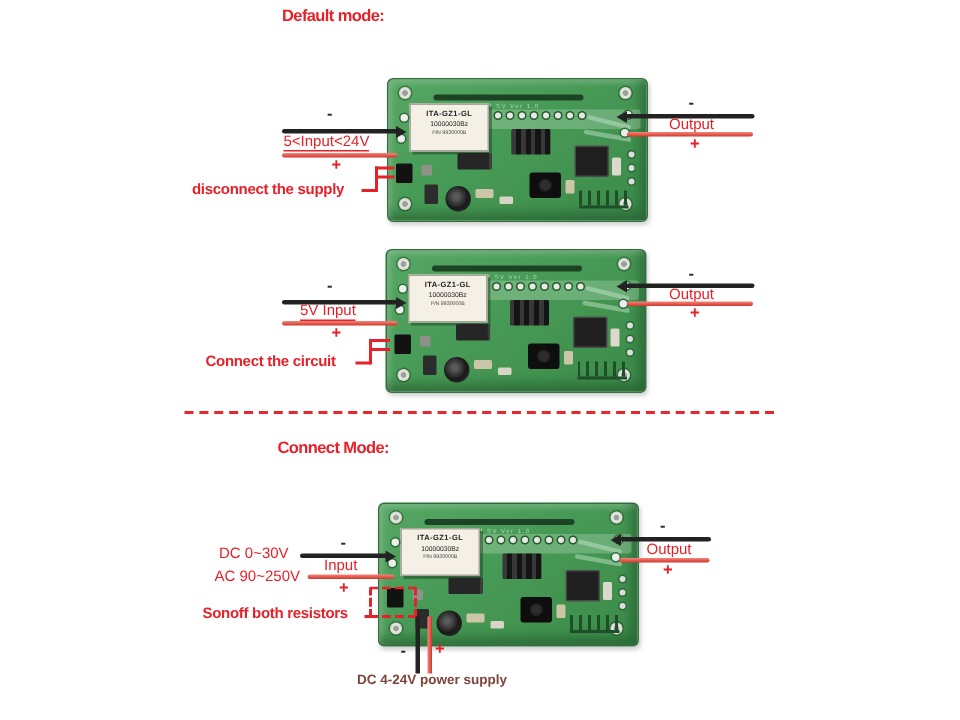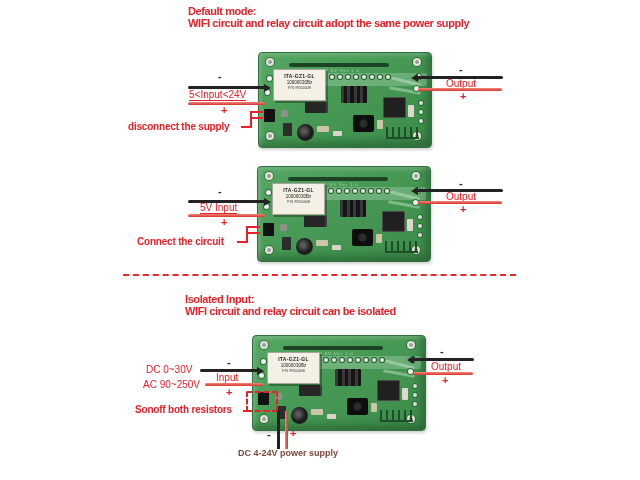--- a/index.html
+++ b/index.html
@@ -67,21 +67,20 @@
   .dashbox{position:absolute;border:2px dashed #e62129;border-radius:2px}
   .divider{position:absolute;border-top:2px dashed #e8262d}
   .psu{position:absolute;font-weight:bold;font-size:9px;color:#7d453b;white-space:nowrap}
 </style>
 </head>
 <body>
 
 <div class="canvas">
 
   <div class="ttl" style="left:188px;top:5px">Default mode:</div>
-  <div class="ttl" style="left:188px;top:17px">WIFI circuit and relay circuit adopt the same power supply</div>
 
   <div class="board" style="left:258px;top:52px">
     <div class="hole h-tl"></div>
     <div class="hole h-tr"></div>
     <div class="hole h-bl"></div>
     <div class="hole h-br"></div>
     <div class="slot"></div>
     <div class="silk">Sonoff SV Ver 1.0</div>
     <div class="band"></div>
     <div class="trace tr1"></div>
@@ -201,22 +200,21 @@
   <div class="rl" style="left:246px;top:232px;width:14px;height:2px"></div>
   <div class="pm" style="left:459px;top:178px">-</div>
   <div class="wireB" style="left:417px;top:189px;width:86px"></div>
   <div class="arrL" style="left:411px;top:187px"></div>
   <div class="rlbl f10 u" style="left:446px;top:192px">Output</div>
   <div class="wireR" style="left:418px;top:201px;width:84px"></div>
   <div class="pm red" style="left:460px;top:204px">+</div>
 
   <div class="divider" style="left:123px;top:274px;width:393px"></div>
 
-  <div class="ttl" style="left:185px;top:293px">Isolated Input:</div>
-  <div class="ttl" style="left:185px;top:305px">WIFI circuit and relay circuit can be isolated</div>
+  <div class="ttl" style="left:185px;top:293px">Connect Mode:</div>
 
   <div class="board" style="left:252px;top:335px">
     <div class="hole h-tl"></div>
     <div class="hole h-tr"></div>
     <div class="hole h-bl"></div>
     <div class="hole h-br"></div>
     <div class="slot"></div>
     <div class="silk">Sonoff SV Ver 1.0</div>
     <div class="band"></div>
     <div class="trace tr1"></div>

